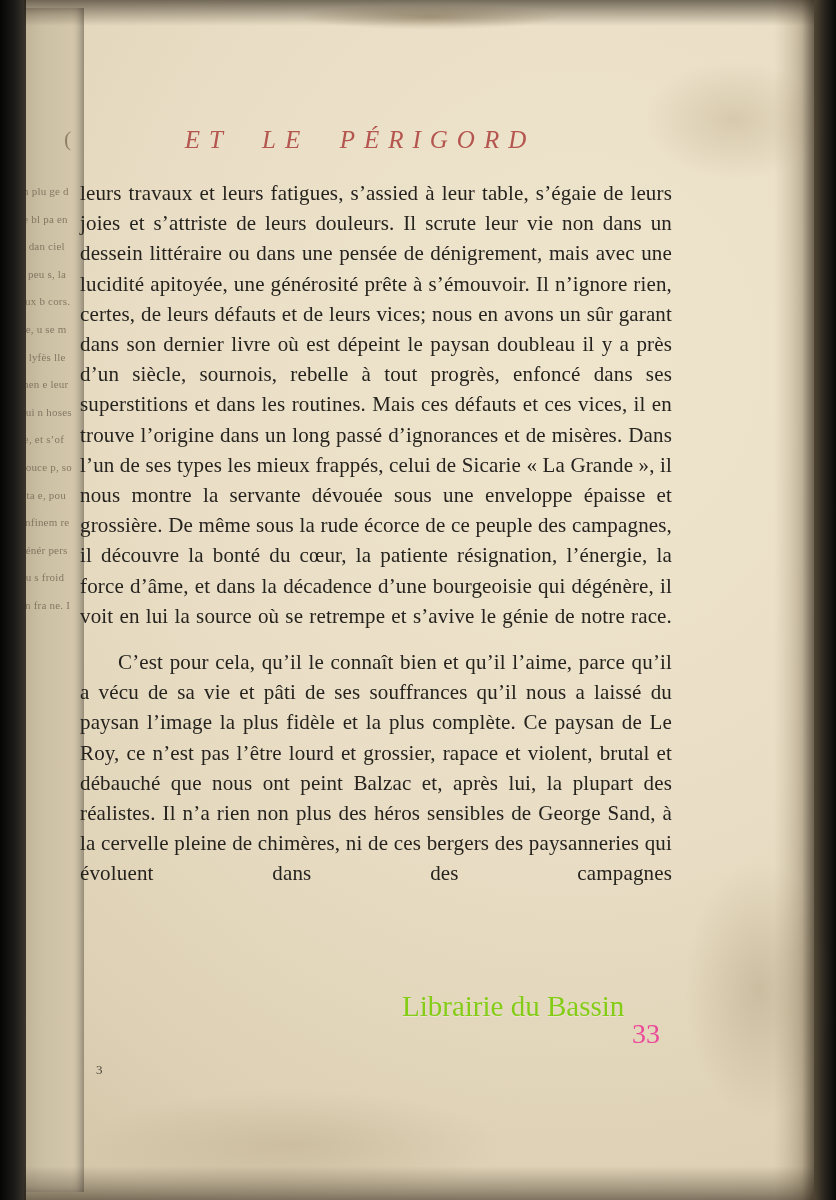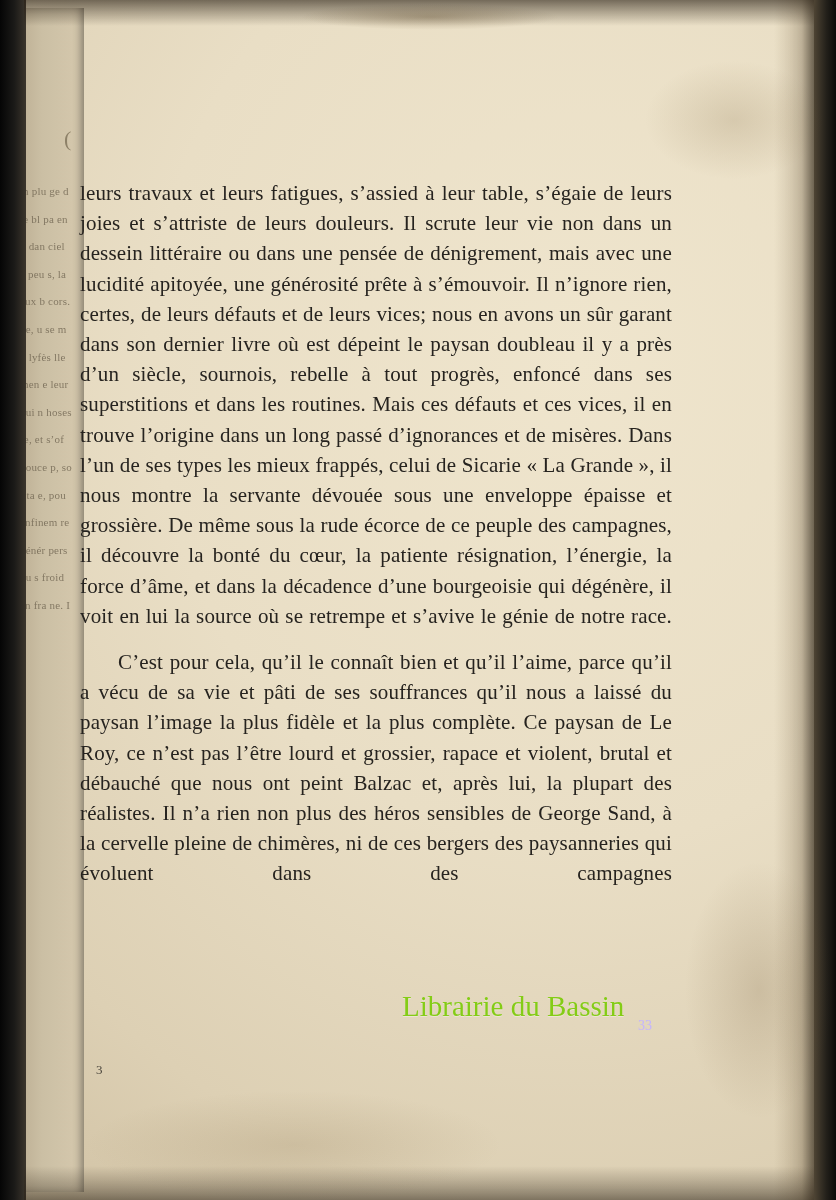--- a/index.html
+++ b/index.html
@@ -150,25 +150,25 @@
     text-indent: 38px;
     margin-top: 16px;
   }
   
   .body-text p.justify-all {
     text-align-last: justify;
   }
 
   .folio {
     position: absolute;
-    right: 26px;
+    right: 18px;
     top: 1018px;
     font-family: "Liberation Serif", serif;
-    font-size: 14px;
-    color: #c4b5fd;
+    font-size: 28px;
+    color: #ec4899;
   }
   .signature {
     position: absolute;
     left: 38px;
     top: 1062px;
     font-family: "Liberation Serif", serif;
     font-size: 13px;
     color: #4a453c;
   }
 
@@ -215,20 +215,21 @@
 
   <div class="gutter"></div>
   <div class="top-edge"></div>
   <div class="bottom-edge"></div>
   <div class="blotch b1"></div>
 
   <div class="content">
 
     <div class="corner-mark">(</div>
 
+    <div class="running-head">ET  LE  PÉRIGORD</div>
 
     <div class="body-text">
       <p class="justify-all">leurs travaux et leurs fatigues, s’assied à leur table, s’égaie de leurs joies et s’attriste de leurs douleurs. Il scrute leur vie non dans un dessein littéraire ou dans une pensée de dénigrement, mais avec une lucidité apitoyée, une générosité prête à s’émouvoir. Il n’ignore rien, certes, de leurs défauts et de leurs vices; nous en avons un sûr garant dans son dernier livre où est dépeint le paysan doubleau il y a près d’un siècle, sournois, rebelle à tout progrès, enfoncé dans ses superstitions et dans les routines. Mais ces défauts et ces vices, il en trouve l’origine dans un long passé d’ignorances et de misères. Dans l’un de ses types les mieux frappés, celui de Sicarie « La Grande », il nous montre la servante dévouée sous une enveloppe épaisse et grossière. De même sous la rude écorce de ce peuple des campagnes, il découvre la bonté du cœur, la patiente résignation, l’énergie, la force d’âme, et dans la décadence d’une bourgeoisie qui dégénère, il voit en lui la source où se retrempe et s’avive le génie de notre race.</p>
       <p class="indent justify-all">C’est pour cela, qu’il le connaît bien et qu’il l’aime, parce qu’il a vécu de sa vie et pâti de ses souffrances qu’il nous a laissé du paysan l’image la plus fidèle et la plus complète. Ce paysan de Le Roy, ce n’est pas l’être lourd et grossier, rapace et violent, brutal et débauché que nous ont peint Balzac et, après lui, la plupart des réalistes. Il n’a rien non plus des héros sensibles de George Sand, à la cervelle pleine de chimères, ni de ces bergers des paysanneries qui évoluent dans des campagnes</p>
     </div>
 
     <div class="folio">33</div>
     <div class="signature">3</div>
   </div>
 

